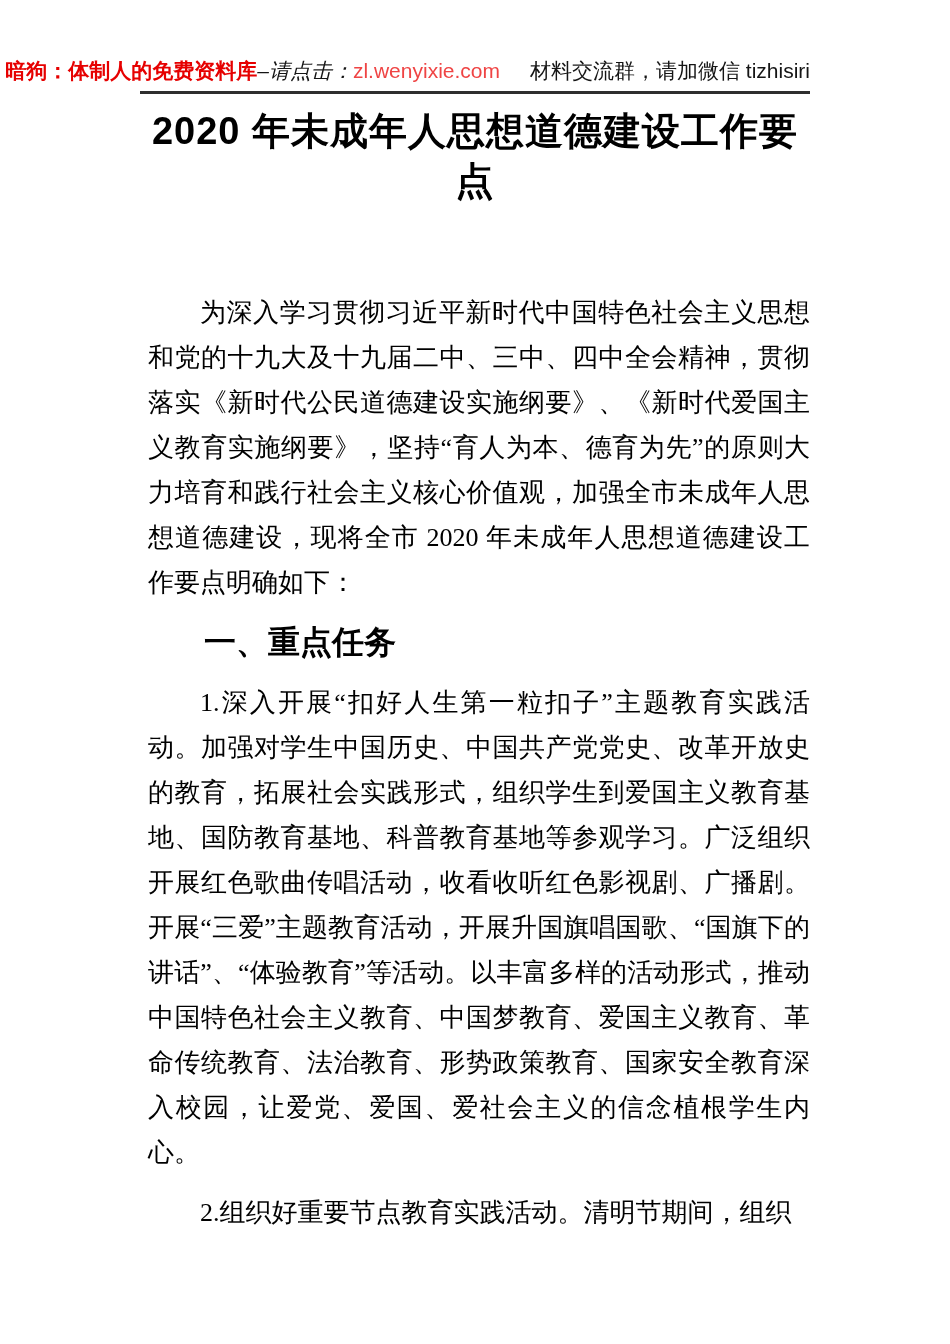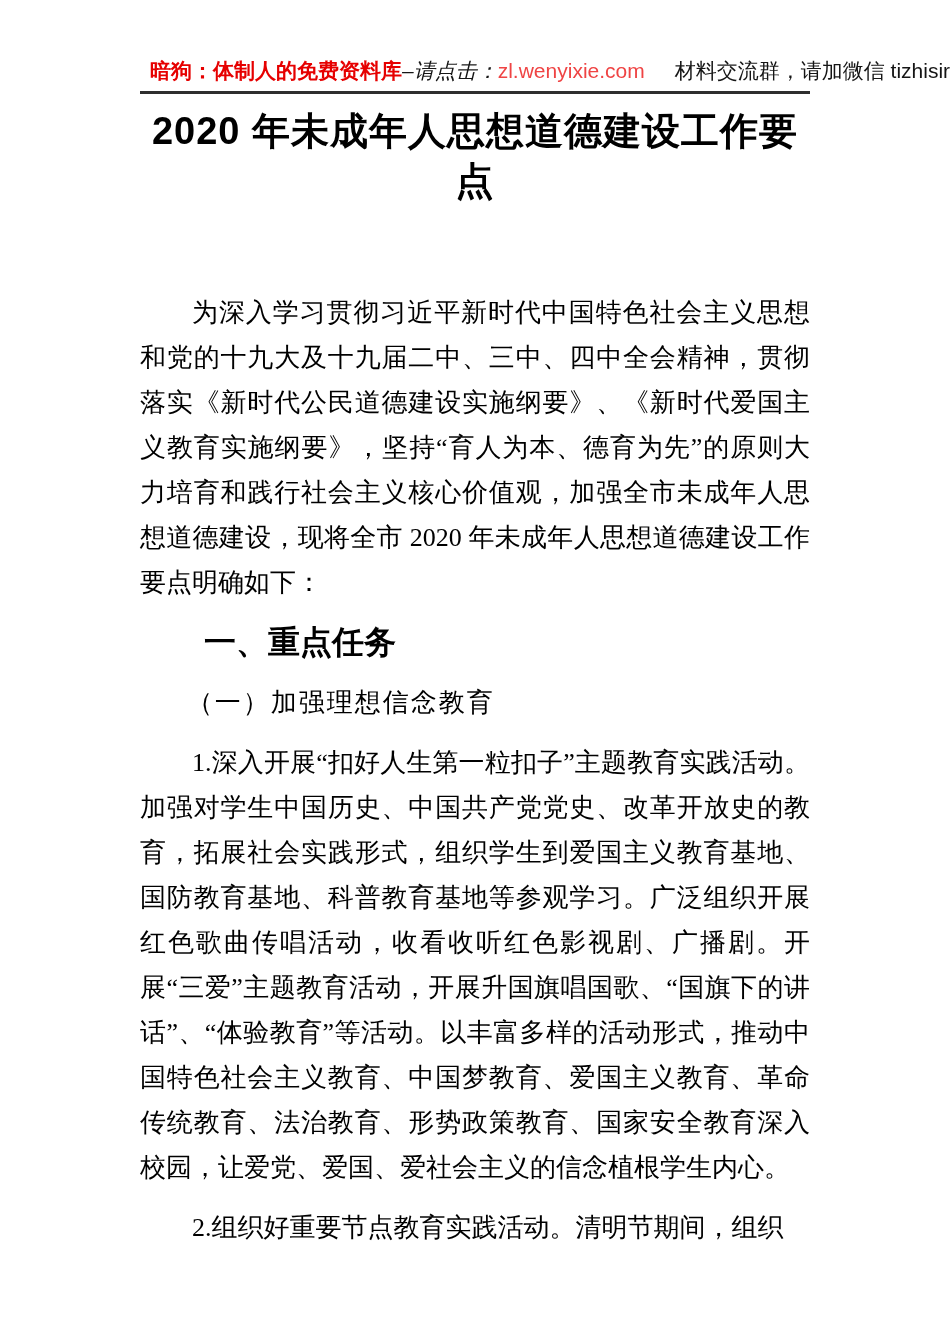--- a/index.html
+++ b/index.html
@@ -19,20 +19,21 @@
     overflow: hidden;
   }
   
   .header {
     font-family: "Liberation Sans", sans-serif;
     font-size: 21px;
     line-height: 32px;
     white-space: nowrap;
     display: flex;
     align-items: baseline;
+    justify-content: flex-end;
   }
   .header .brand  { color: #e60000; font-weight: 700; margin-left: 10px; }
   .header .click  { color: #151515; margin-left: 0; font-style: italic; }
   .header .link   { color: #ef4444; text-decoration: none; cursor: pointer; }
   .header .note   { color: #151515; margin-left: 30px; }
   .rule {
     height: 3px;
     background: #2e2e2e;
     margin-top: 4px;
   }
@@ -48,20 +49,21 @@
   }
   
   .body-para {
     font-size: 26px;
     line-height: 45px;
     text-align: justify;
     text-justify: inter-ideograph;
     text-indent: 2em;
     margin-bottom: 15px;
     font-weight: 400;
+    margin-left: 8px;
   }
   .h-section {
     font-family: "Liberation Sans", sans-serif;
     font-size: 32px;
     font-weight: 700;
     line-height: 45px;
     text-indent: 2em;
     margin-bottom: 15px;
   }
   .h-sub {
@@ -86,19 +88,18 @@
   </div>
 
   <div class="rule"></div>
 
   <h1 class="title">2020 年未成年人思想道德建设工作要点</h1>
 
   <p class="body-para">为深入学习贯彻习近平新时代中国特色社会主义思想和党的十九大及十九届二中、三中、四中全会精神，贯彻落实《新时代公民道德建设实施纲要》、《新时代爱国主义教育实施纲要》，坚持“育人为本、德育为先”的原则大力培育和践行社会主义核心价值观，加强全市未成年人思想道德建设，现将全市 2020 年未成年人思想道德建设工作要点明确如下：</p>
 
   <h2 class="h-section">一、重点任务</h2>
 
-  <h3 class="h-sub">（一）加强理想信念教育</h3>
 
   <p class="body-para">1.深入开展“扣好人生第一粒扣子”主题教育实践活动。加强对学生中国历史、中国共产党党史、改革开放史的教育，拓展社会实践形式，组织学生到爱国主义教育基地、国防教育基地、科普教育基地等参观学习。广泛组织开展红色歌曲传唱活动，收看收听红色影视剧、广播剧。开展“三爱”主题教育活动，开展升国旗唱国歌、“国旗下的讲话”、“体验教育”等活动。以丰富多样的活动形式，推动中国特色社会主义教育、中国梦教育、爱国主义教育、革命传统教育、法治教育、形势政策教育、国家安全教育深入校园，让爱党、爱国、爱社会主义的信念植根学生内心。</p>
 
   <p class="body-para">2.组织好重要节点教育实践活动。清明节期间，组织</p>
 
 </div>
 
 </body></html>

